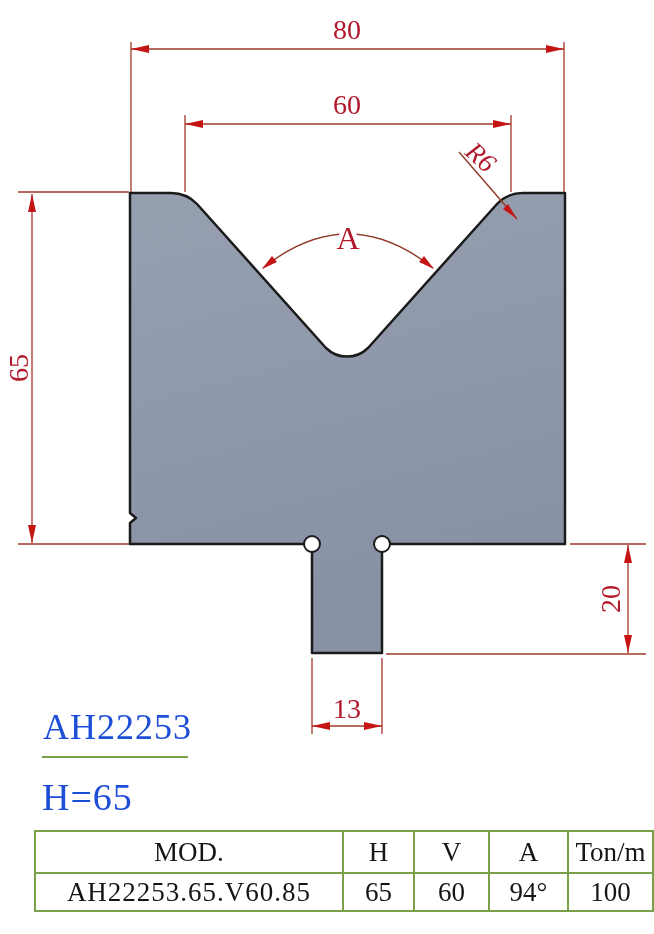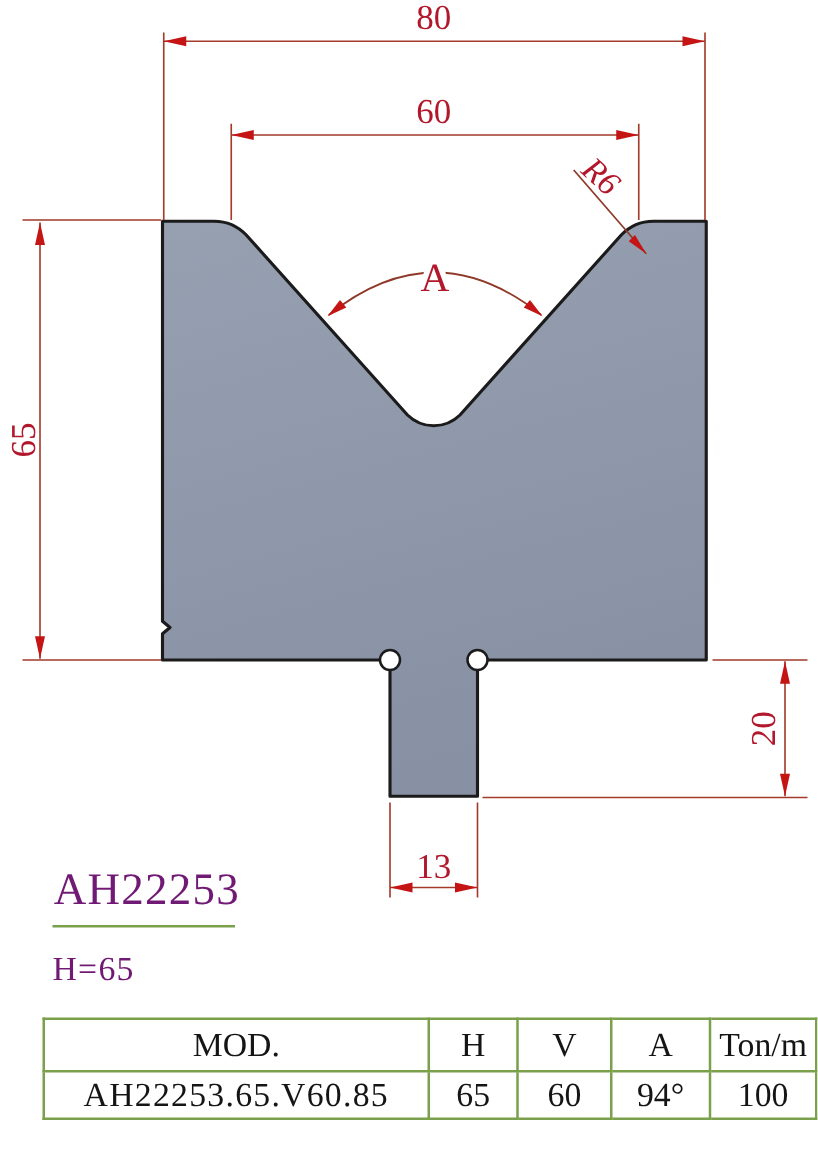--- a/index.html
+++ b/index.html
@@ -1,25 +1,25 @@
 <!DOCTYPE html>
 <html><head>
 <meta charset="utf-8">
 <style>
   html,body{margin:0;padding:0;background:#ffffff;}
   body{width:654px;height:934px;position:relative;overflow:hidden;
        font-family:"Liberation Serif", serif;}
-  .stage{position:absolute;left:0;top:0;width:654px;height:690px;}
+  .stage{position:absolute;left:0;top:16px;width:654px;height:690px;}
   svg text{font-family:"Liberation Serif", serif;}
   .dim-num{fill:#b2182b;font-size:28px;}
-  .green-head{position:absolute;color:#701a75;line-height:1;}
+  .green-head{position:absolute;color:#1d4ed8;line-height:1;}
   #part-code{left:43px;top:693px;font-size:36px;letter-spacing:1px;}
   #code-underline{position:absolute;left:42px;top:740px;width:146px;height:0;
                   border-top:2px solid #7ba04c;}
-  #height-label{left:42px;top:762px;font-size:27px;letter-spacing:1px;}
+  #height-label{left:42px;top:762px;font-size:38px;letter-spacing:1px;}
   table.spec{position:absolute;left:34px;top:814px;border-collapse:collapse;
              table-layout:fixed;width:618px;}
   table.spec td,table.spec th{border:2px solid #7ba04c;text-align:center;
              vertical-align:middle;color:#151515;font-weight:normal;
              font-size:27px;line-height:1;padding:0;overflow:hidden;}
   table.spec tr.hdr{height:42px;margin-left:36px;}
   table.spec tr.row{height:38px;margin-top:36px;}
   td.mod{letter-spacing:1px;}
 </style>
 </head>

